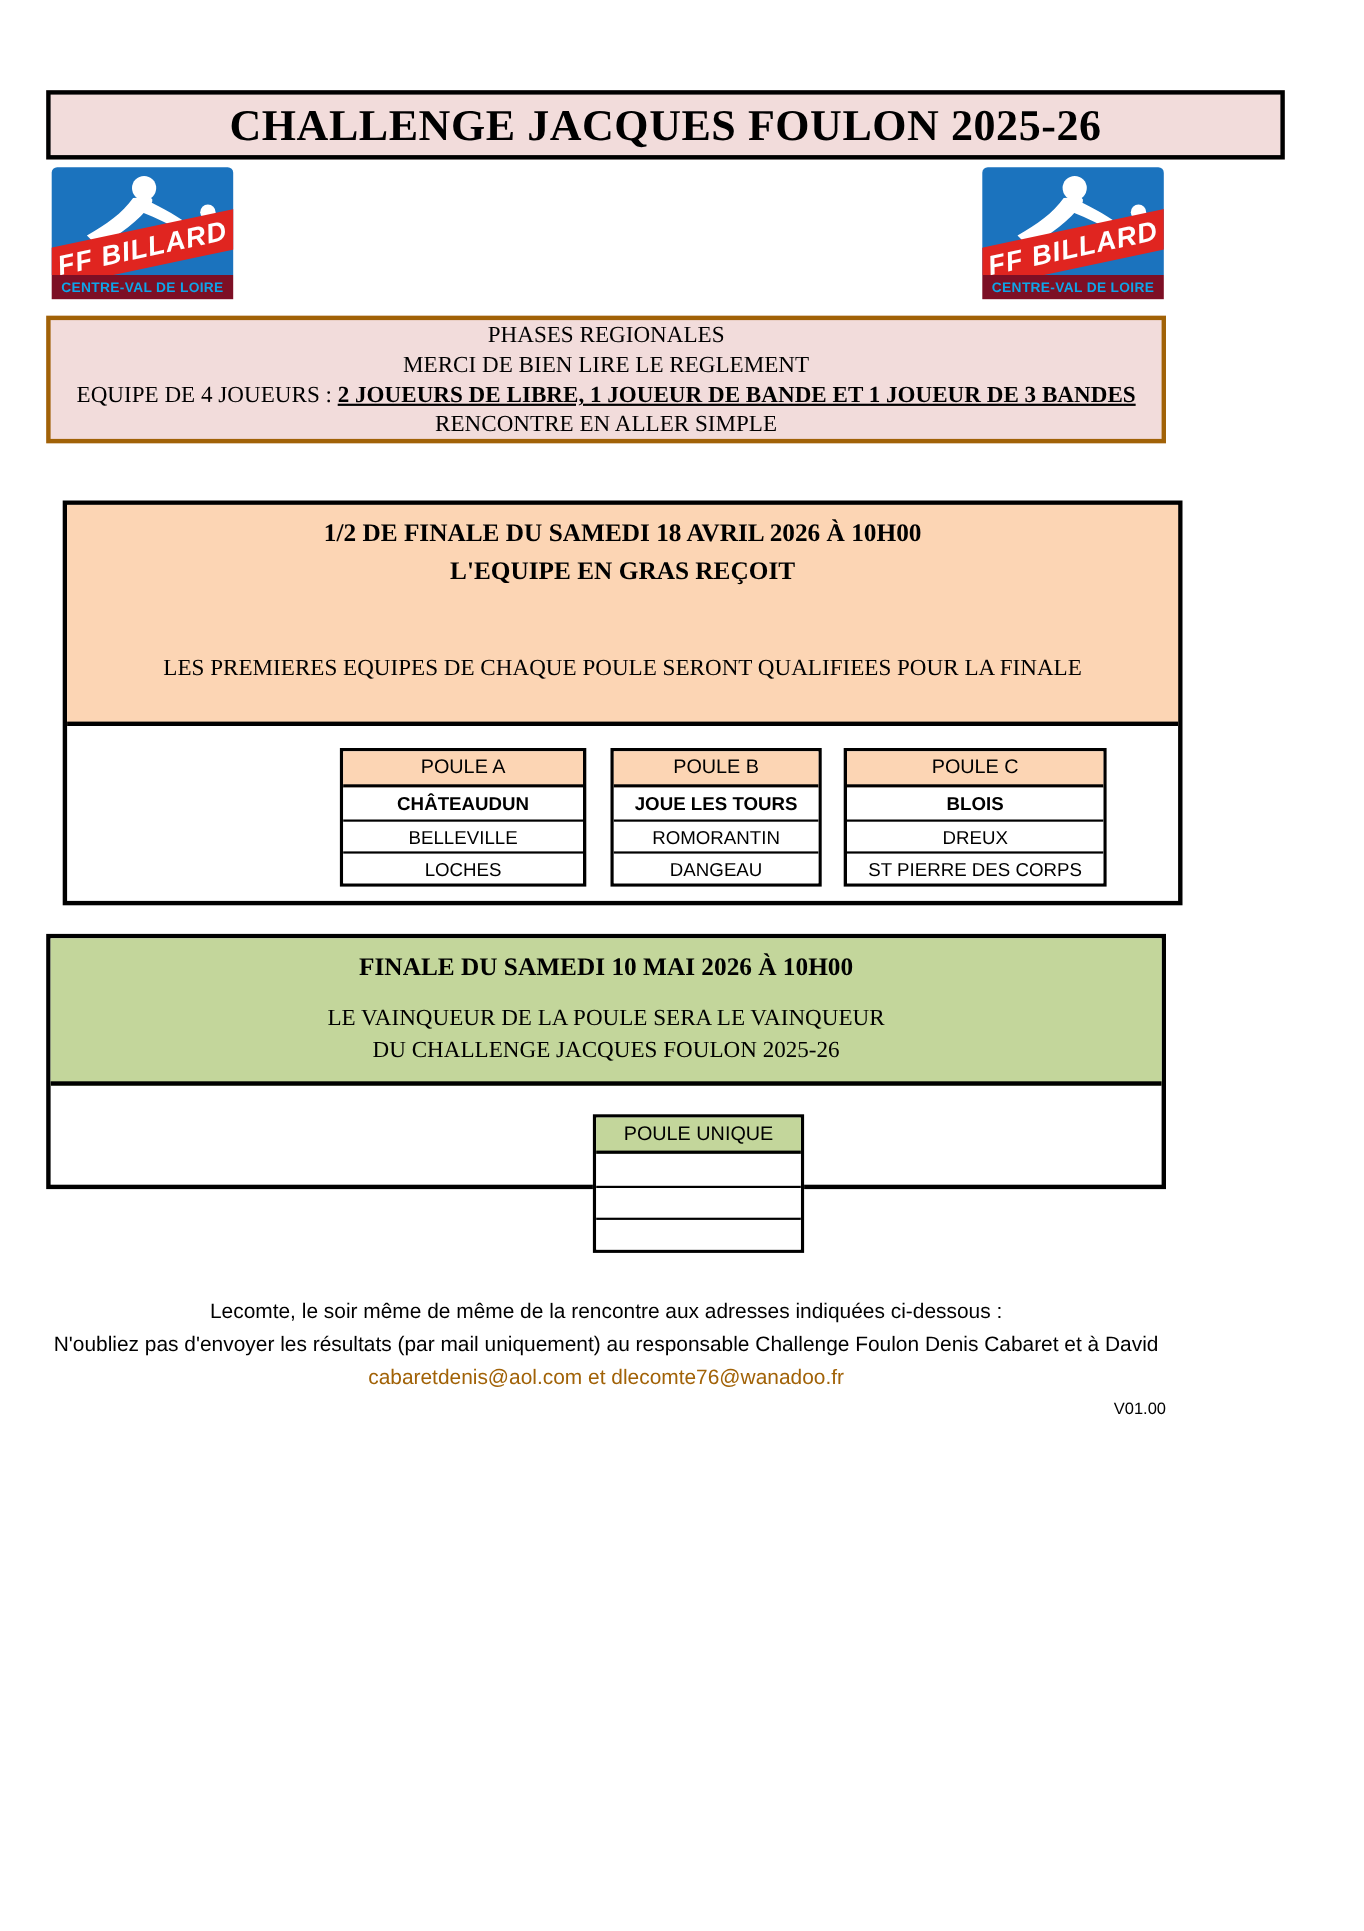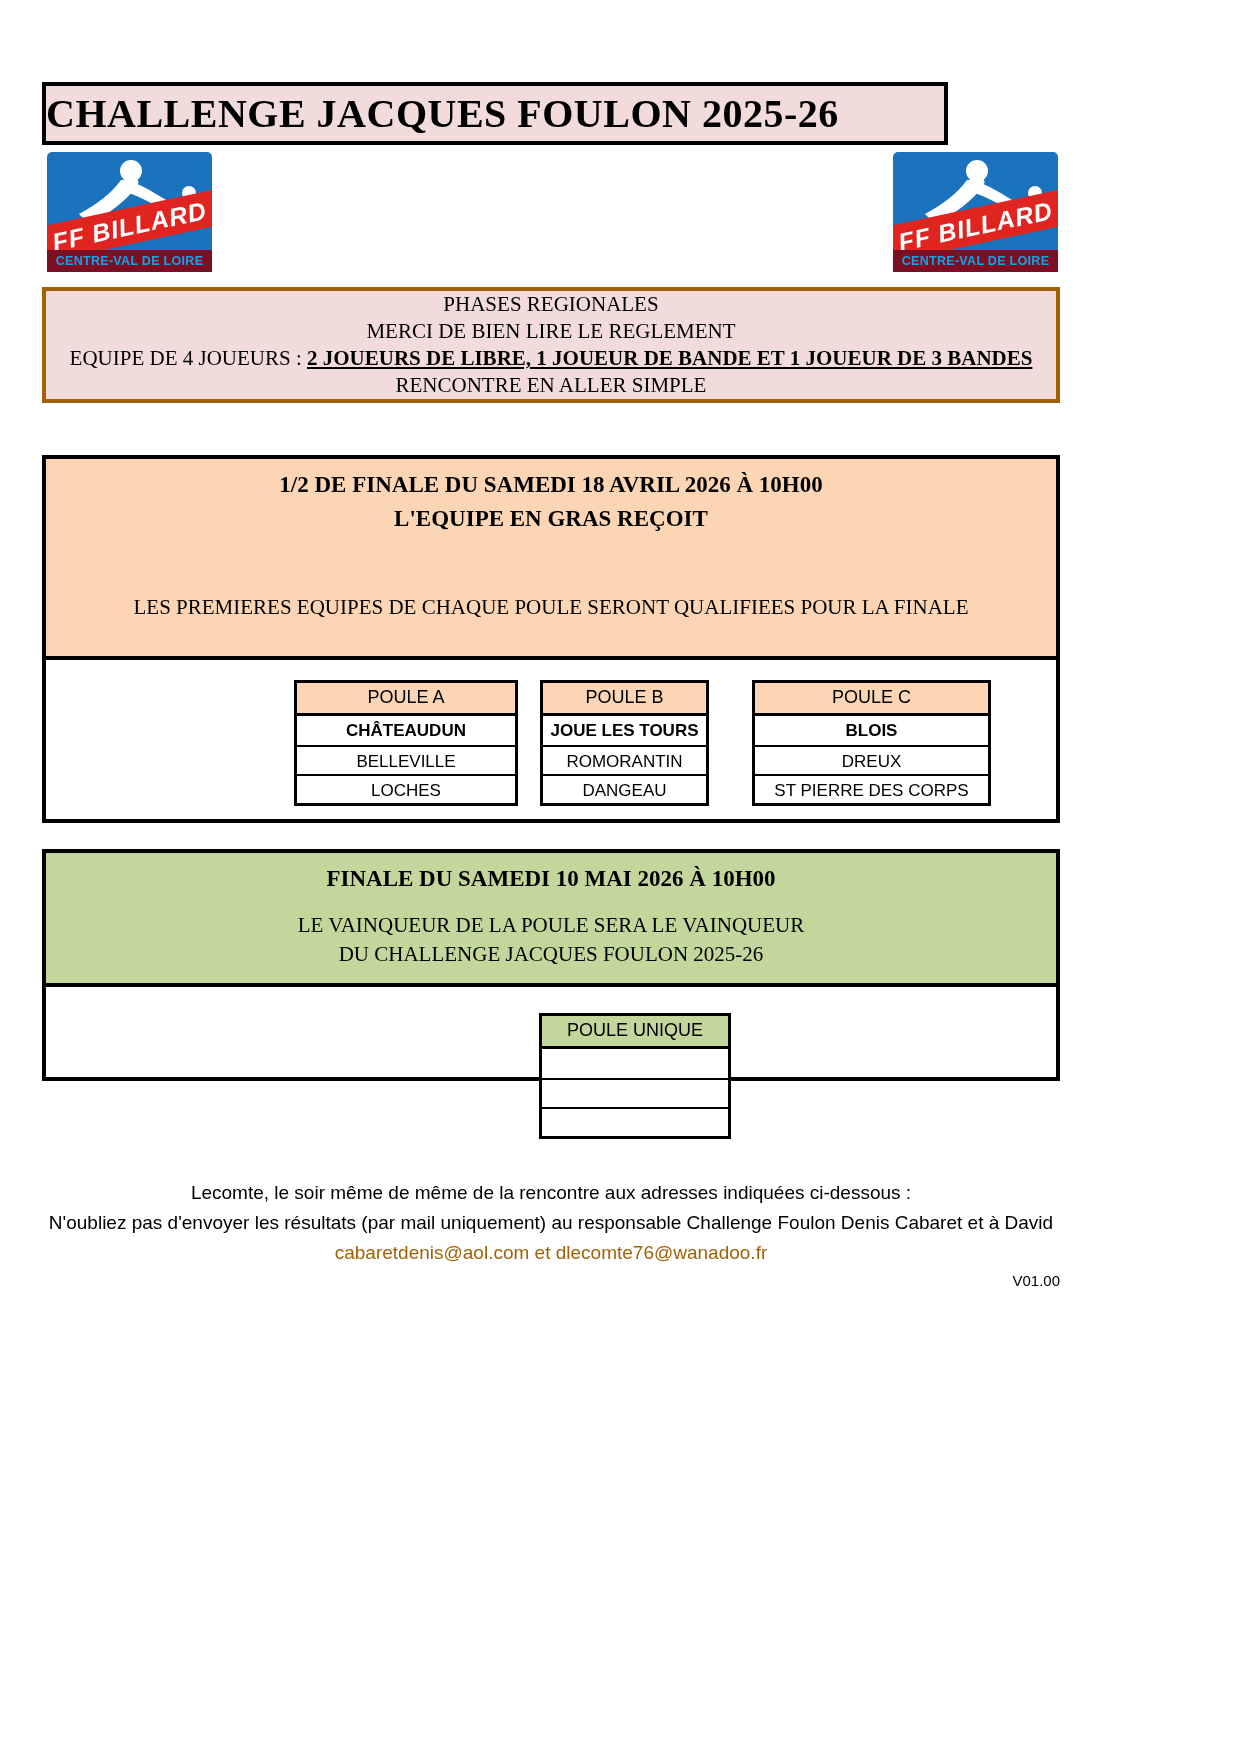--- a/index.html
+++ b/index.html
@@ -8,23 +8,23 @@
     position:relative;
     width:1240px; height:1755px;
     background:#ffffff;
     font-family:"Liberation Serif", serif;
     color:#000;
     overflow:hidden;
   }
 
   
   .title-banner {
-    position:absolute; left:42px; top:82px; width:906px; height:63px;
+    position:absolute; left:42px; top:82px; width:1126px; height:63px;
     background:#F2DCDB; border:4px solid #000;
-    display:flex; align-items:center; 
+    display:flex; align-items:center; justify-content:center;
   }
   .title-banner .title-text {
     font-size:40px; font-weight:bold; letter-spacing:0.5px; white-space:nowrap;
   }
 
   
   .logo { position:absolute; top:152px; width:165px; height:120px; }
   .logo-left  { left:47px; }
   .logo-right { left:893px; }
   .logo-blue {
@@ -61,21 +61,21 @@
     display:flex; flex-direction:column; justify-content:center;
     text-align:center; font-size:21px; line-height:27px;
   }
   .info-box .em { font-weight:bold; text-decoration:underline; }
 
   
   .section-box {
     position:absolute; left:42px; width:1018px;
     border:4px solid #000; background:#fff;
   }
-  .semifinal-box { top:455px; height:368px; }
+  .semifinal-box { top:455px; height:368px;margin-left:15px; }
   .final-box     { top:849px; height:232px; }
 
   .section-head {
     text-align:center; border-bottom:4px solid #000;
   }
   .semifinal-head {
     height:201px; background:#FCD5B4; padding-top:9px;
   }
   .final-head {
     height:134px; background:#C3D69B; padding-top:9px;
@@ -100,21 +100,21 @@
   }
   .pool-header.orange { background:#FCD5B4; }
   .pool-header.green  { background:#C3D69B; }
   .pool-table .pool-row {
     height:29px; line-height:29px; font-size:17px; background:#fff;
   }
   .pool-table .pool-row + .pool-row { border-top:2px solid #000; }
   .pool-table .pool-row.strong { font-weight:bold; }
 
   .pool-a { left:248px; top:20px; width:224px; }
-  .pool-b { left:494px; top:20px; width:169px; }
+  .pool-b { left:494px; top:20px; width:192px; }
   .pool-c { left:706px; top:20px; width:239px; }
   .pool-unique { left:493px; top:26px; width:192px; }
 
   
   .footer-note {
     position:absolute; left:42px; top:1178px; width:1018px;
     text-align:center; font-family:"Liberation Sans", sans-serif;
     font-size:19px; line-height:30px; color:#000;
   }
   .footer-note .emails { color:#a16207; }

